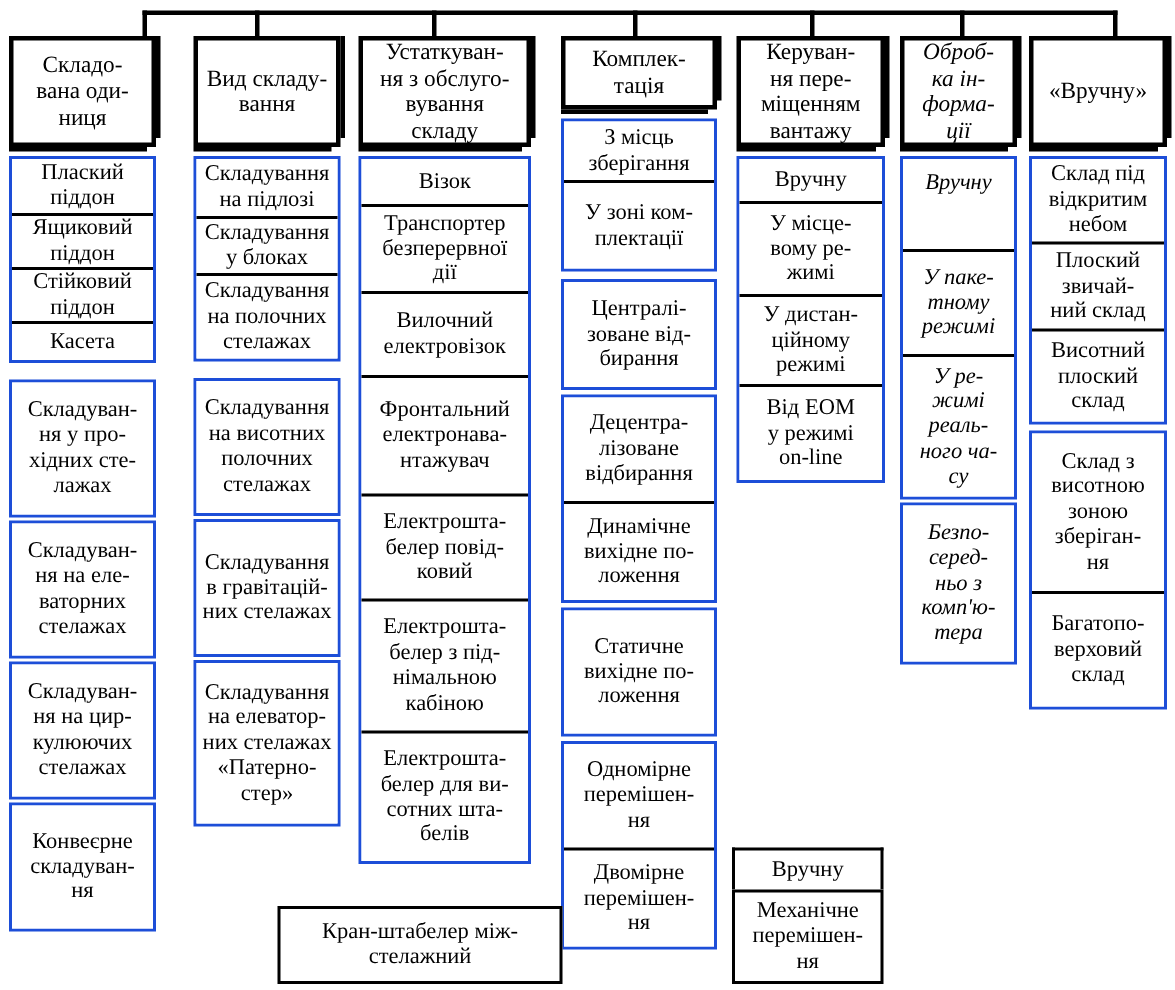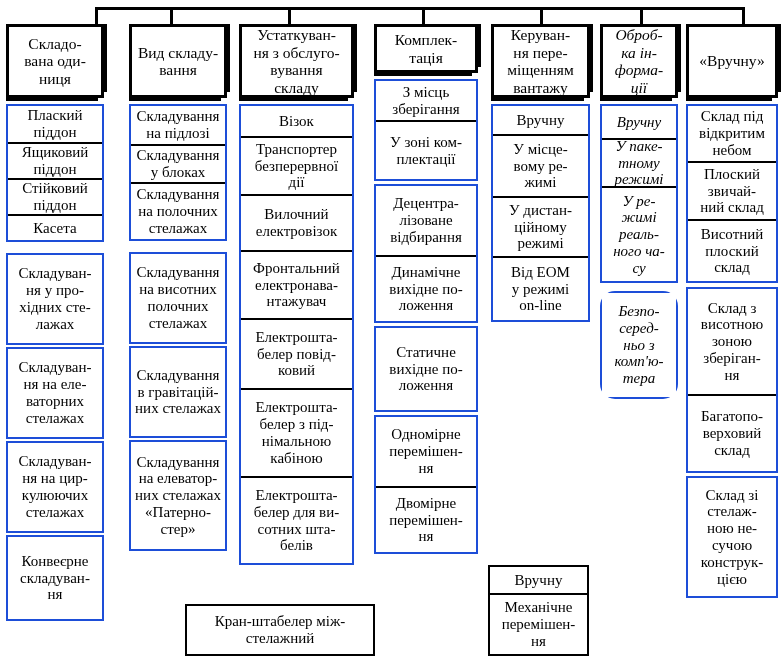--- a/index.html
+++ b/index.html
@@ -205,21 +205,21 @@
     <div class="group">
       <div class="cell" style="height:30px;">
           <span>Візок</span>
         </div>
       <div class="cell" style="height:58px;">
           <span>Транспортер<br>безперервної<br>дії</span>
         </div>
       <div class="cell" style="height:56px;">
           <span>Вилочний<br>електровізок</span>
         </div>
-      <div class="cell" style="height:68px;justify-content:flex-end;">
+      <div class="cell" style="height:79px;justify-content:flex-end;">
           <span>Фронтальний<br>електронава-<br>нтажувач</span>
         </div>
       <div class="cell" style="height:70px;">
           <span>Електрошта-<br>белер повід-<br>ковий</span>
         </div>
       <div class="cell" style="height:88px;">
           <span>Електрошта-<br>белер з під-<br>німальною<br>кабіною</span>
         </div>
       <div class="cell" style="height:87px;">
           <span>Електрошта-<br>белер для ви-<br>сотних шта-<br>белів</span>
@@ -232,20 +232,25 @@
       <span>Комплек-<br>тація</span>
     </div>
     <div class="group">
       <div class="cell" style="height:39px;">
           <span>З місць<br>зберігання</span>
         </div>
       <div class="cell" style="height:59px;">
           <span>У зоні ком-<br>плектації</span>
         </div>
     </div>
+    <div class="group" style="margin-top:5px;">
+      <div class="cell" style="height:70px;">
+          <span>Централі-<br>зоване від-<br>бирання</span>
+        </div>
+    </div>
     <div class="group" style="margin-top:3px;">
       <div class="cell" style="height:69px;">
           <span>Децентра-<br>лізоване<br>відбирання</span>
         </div>
       <div class="cell" style="height:66px;">
           <span>Динамічне<br>вихідне по-<br>ложення</span>
         </div>
     </div>
     <div class="group" style="margin-top:3px;">
       <div class="cell" style="height:82px;">
@@ -283,28 +288,28 @@
   </div>
 
   <div class="column" style="left:600px; width:78px; top:24px;font-style:italic;">
     <div class="head" style="height:74px;">
       <span>Оброб-<br>ка ін-<br>форма-<br>ції</span>
     </div>
     <div class="group">
       <div class="cell" style="height:32px;">
           <span>Вручну</span>
         </div>
-      <div class="cell" style="height:48px;">
+      <div class="cell" style="height:70px;margin-top:28px;">
           <span>У паке-<br>тному<br>режимі</span>
         </div>
       <div class="cell" style="height:95px;">
           <span>У ре-<br>жимі<br>реаль-<br>ного ча-<br>су</span>
         </div>
     </div>
-    <div class="group" style="margin-top:8px;border-radius:15px;">
+    <div class="group" style="margin-top:2px;">
       <div class="cell" style="height:104px;">
           <span>Безпо-<br>серед-<br>ньо з<br>комп'ю-<br>тера</span>
         </div>
     </div>
   </div>
 
   <div class="column" style="left:686px; width:92px; top:24px;">
     <div class="head" style="height:74px;">
       <span class="nowrap">«Вручну»</span>
     </div>
@@ -320,25 +325,20 @@
         </div>
     </div>
     <div class="group" style="margin-top:4px;">
       <div class="cell" style="height:105px;">
           <span>Склад з<br>висотною<br>зоною<br>зберіган-<br>ня</span>
         </div>
       <div class="cell" style="height:77px;">
           <span>Багатопо-<br>верховий<br>склад</span>
         </div>
     </div>
-    <div class="group" style="margin-top:3px;">
-      <div class="cell" style="height:118px;">
-          <span>Склад зі<br>стелаж-<br>ною не-<br>сучою<br>конструк-<br>цією</span>
-        </div>
-    </div>
   </div>
 
   <div class="floatbox" style="left:185px; top:604px; width:190px; height:52px;">
     <span>Кран-штабелер між-<br>стелажний</span>
   </div>
 
   <div class="floatbox" style="left:488px; top:565px; width:101px; height:28px; border-bottom-width:0;">
     <span>Вручну</span>
   </div>
 

